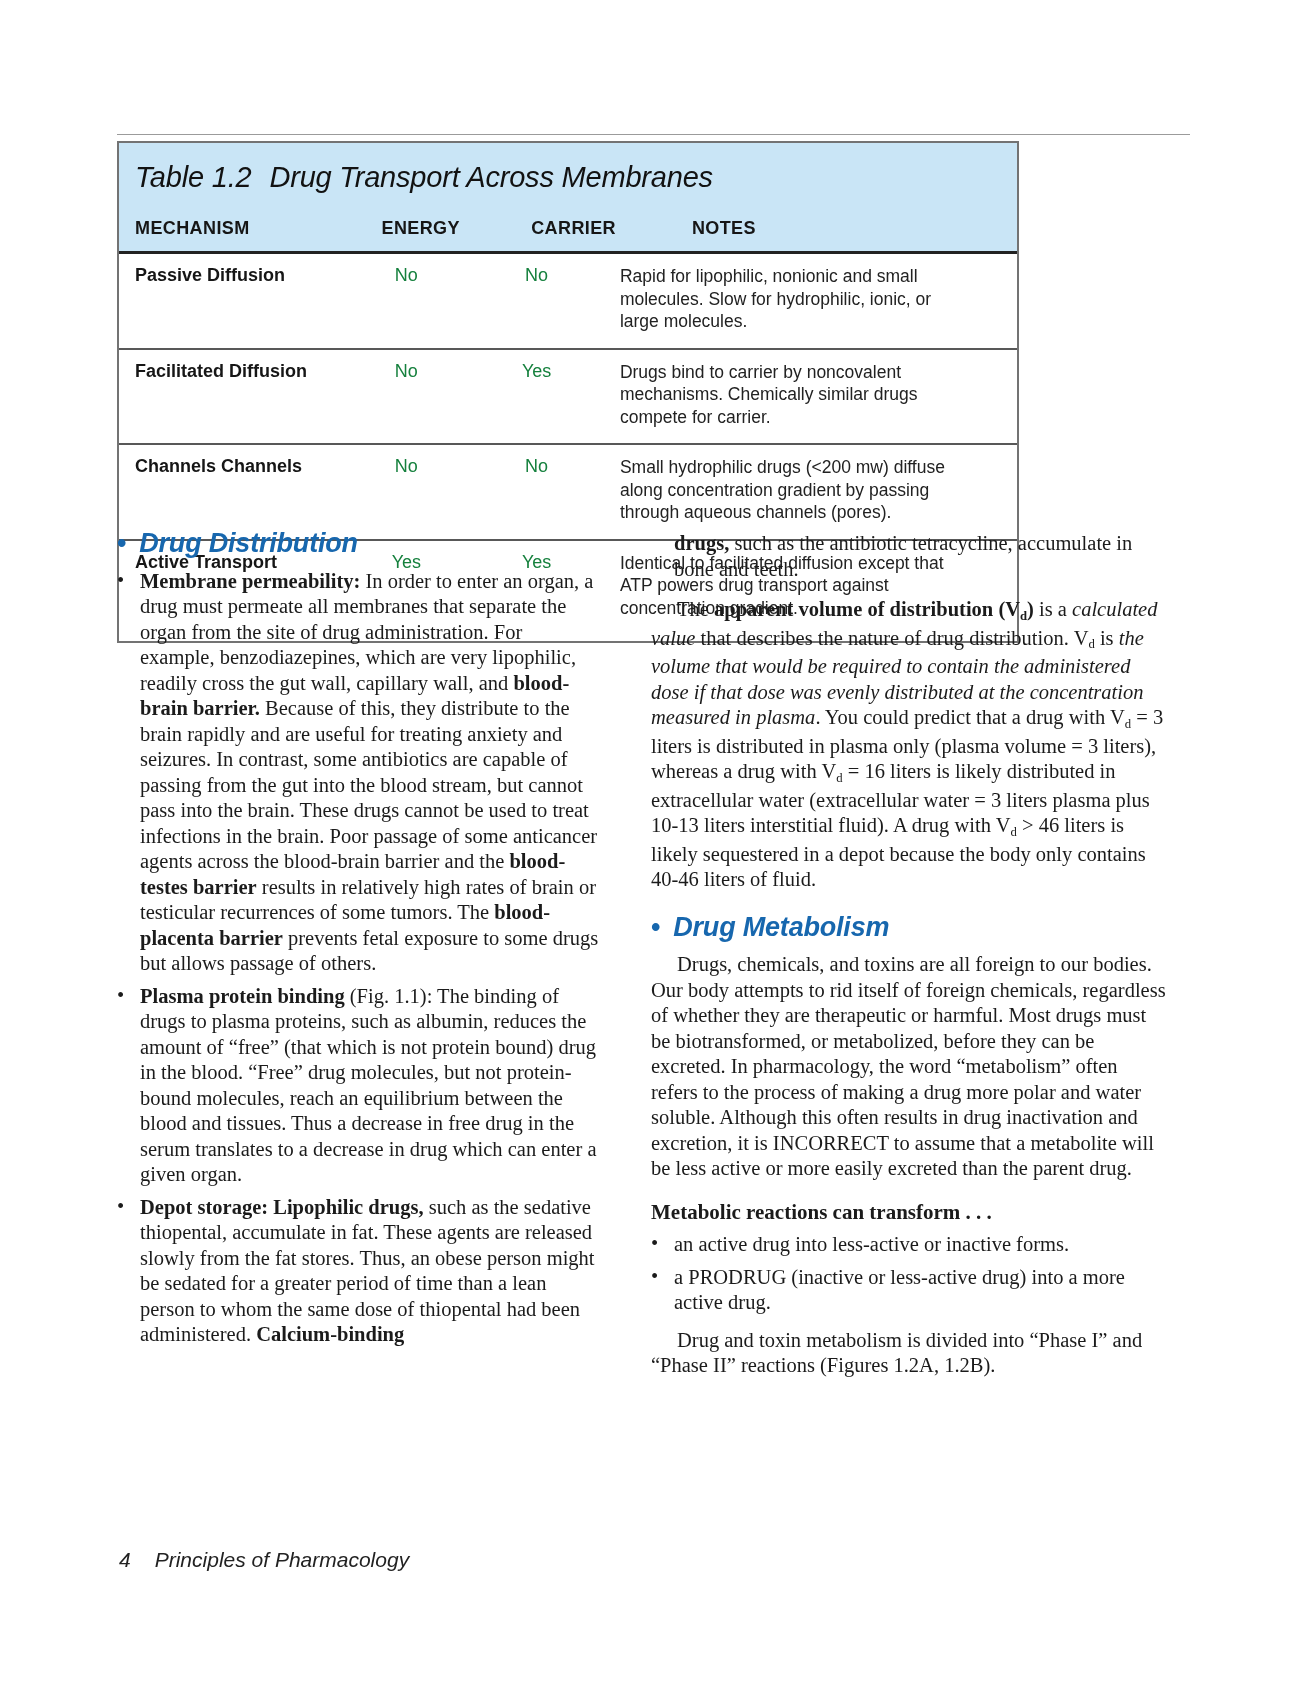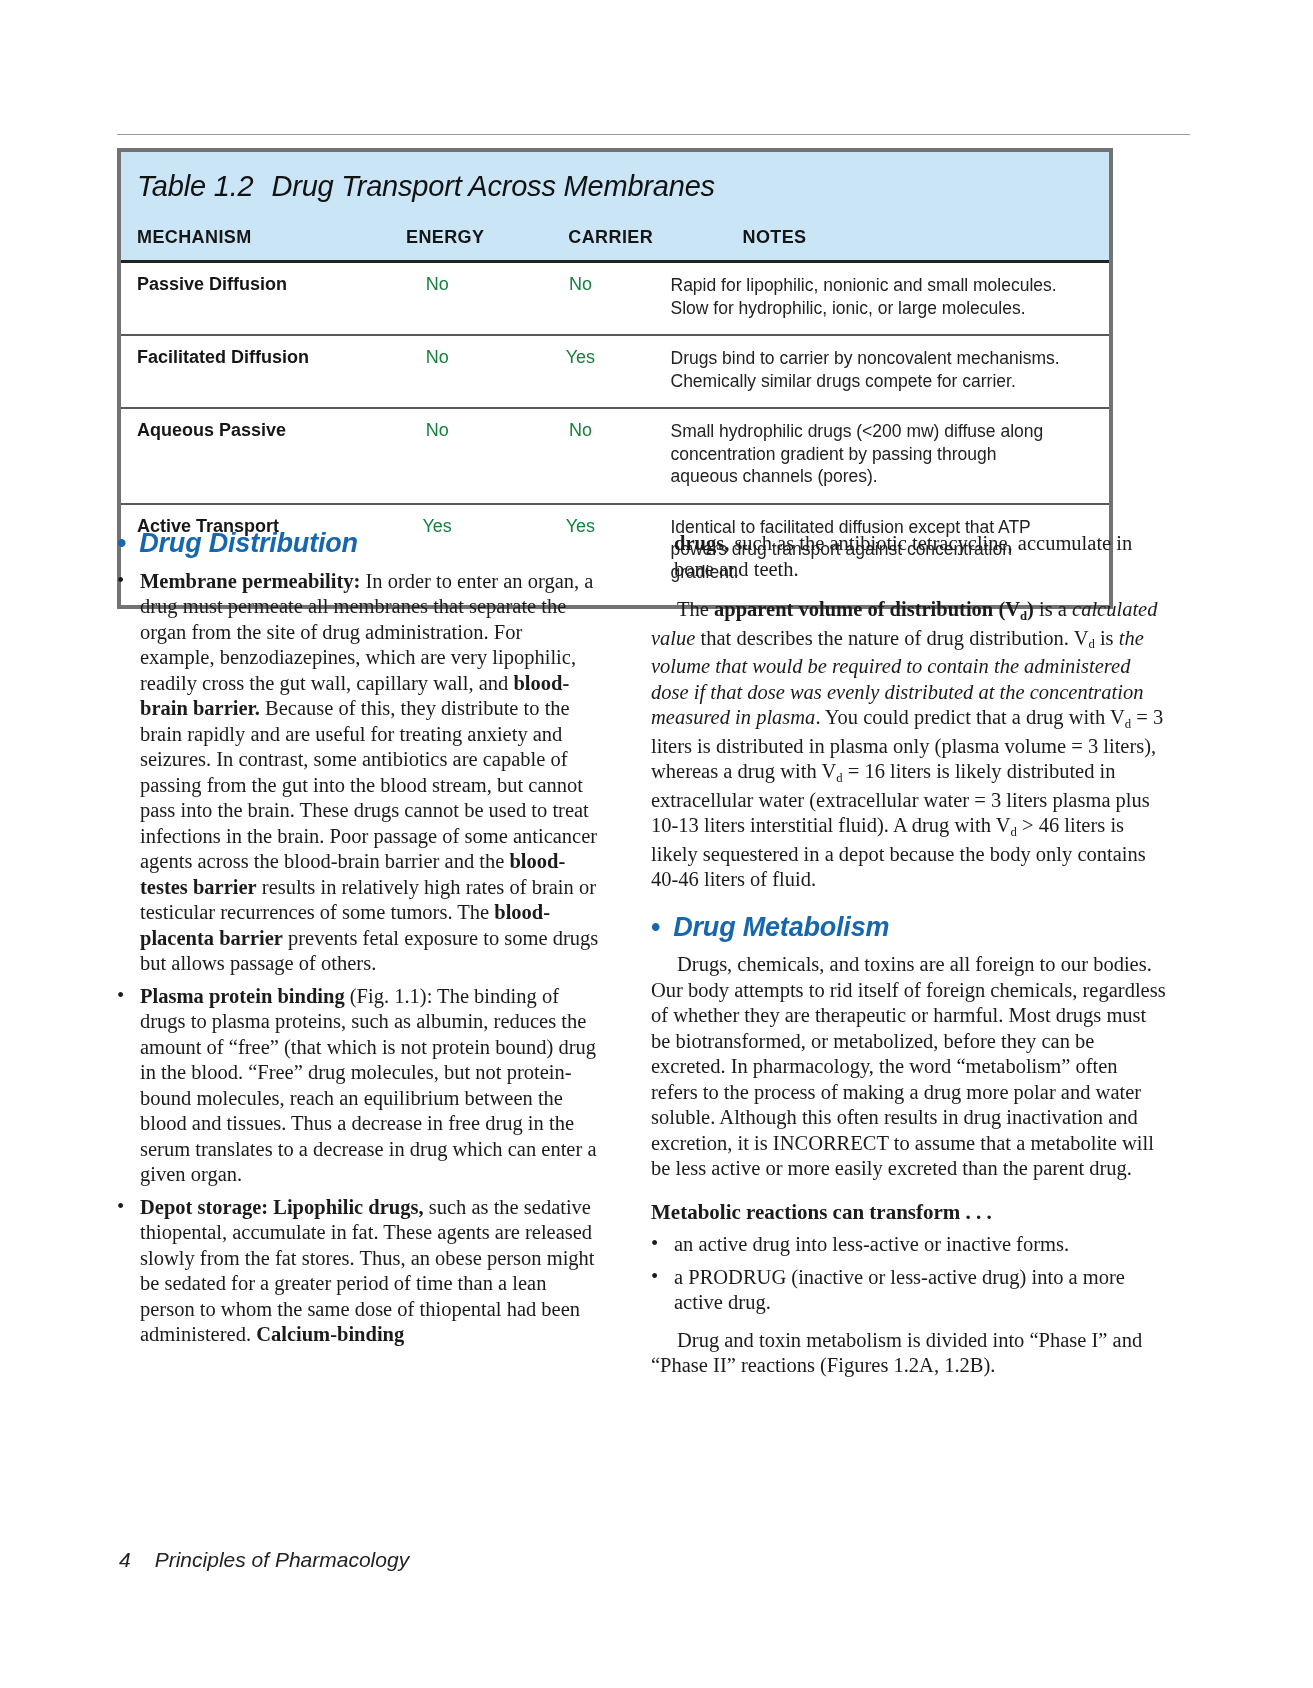--- a/index.html
+++ b/index.html
@@ -2,21 +2,21 @@
 <html><head>
 <meta charset="utf-8">
 <style>
   html,body{margin:0;padding:0;background:#ffffff;}
   .page{
     position:relative;width:1313px;height:1688px;background:#ffffff;
     font-family:"Liberation Serif","DejaVu Serif",serif;color:#1b1b1b;overflow:hidden;
   }
   
   .table-topline{position:absolute;left:117px;top:134px;width:1073px;height:1px;background:#9b9b9b;}
-  .table-box{position:absolute;left:117px;top:148px;width:996px;border:4px solid #737373;background:#fff;box-sizing:border-box;}
+  .table-box{position:absolute;left:117px;top:141px;width:902px;border:2px solid #737373;background:#fff;box-sizing:border-box;}
   .t-head{background:#c9e5f6;border-bottom:3px solid #222;padding-top:12px;}
   .t-title{font-family:"Liberation Sans","DejaVu Sans",sans-serif;font-style:italic;font-size:29px;color:#121212;padding:6px 18px 0 16px;letter-spacing:-0.2px;}
   .t-title .t-label{margin-right:18px;}
   .t-cols{display:grid;grid-template-columns:25% 14% 15% 46%;font-family:"Liberation Sans","DejaVu Sans",sans-serif;font-weight:bold;font-size:18px;letter-spacing:.4px;color:#161616;padding:24px 0 12px 0;gap:24px;}
   .t-cols .c1{padding-left:16px;}
   .t-cols .c2,.t-cols .c3{padding-left:14px;}
   .t-cols .c4{padding-left:16px;}
   .t-row{display:grid;grid-template-columns:25% 14% 15% 46%;font-family:"Liberation Sans","DejaVu Sans",sans-serif;font-size:18px;padding:11px 0 15px 0;}
   .t-row + .t-row{border-top:2px solid #585858;}
   .t-row:last-child{padding-bottom:22px;}
@@ -69,21 +69,21 @@
       <div class="t-val">No</div>
       <div class="t-notes">Rapid for lipophilic, nonionic and small molecules. Slow for hydrophilic, ionic, or large molecules.</div>
     </div>
     <div class="t-row">
       <div class="t-mech">Facilitated Diffusion</div>
       <div class="t-val">No</div>
       <div class="t-val">Yes</div>
       <div class="t-notes">Drugs bind to carrier by noncovalent mechanisms. Chemically similar drugs compete for carrier.</div>
     </div>
     <div class="t-row">
-      <div class="t-mech">Aqueous Passive</div>
+      <div class="t-mech">Channels Channels</div>
       <div class="t-val">No</div>
       <div class="t-val">No</div>
       <div class="t-notes">Small hydrophilic drugs (&lt;200 mw) diffuse along concentration gradient by passing through aqueous channels (pores).</div>
     </div>
     <div class="t-row">
       <div class="t-mech">Active Transport</div>
       <div class="t-val">Yes</div>
       <div class="t-val">Yes</div>
       <div class="t-notes">Identical to facilitated diffusion except that ATP powers drug transport against concentration gradient.</div>
     </div>

